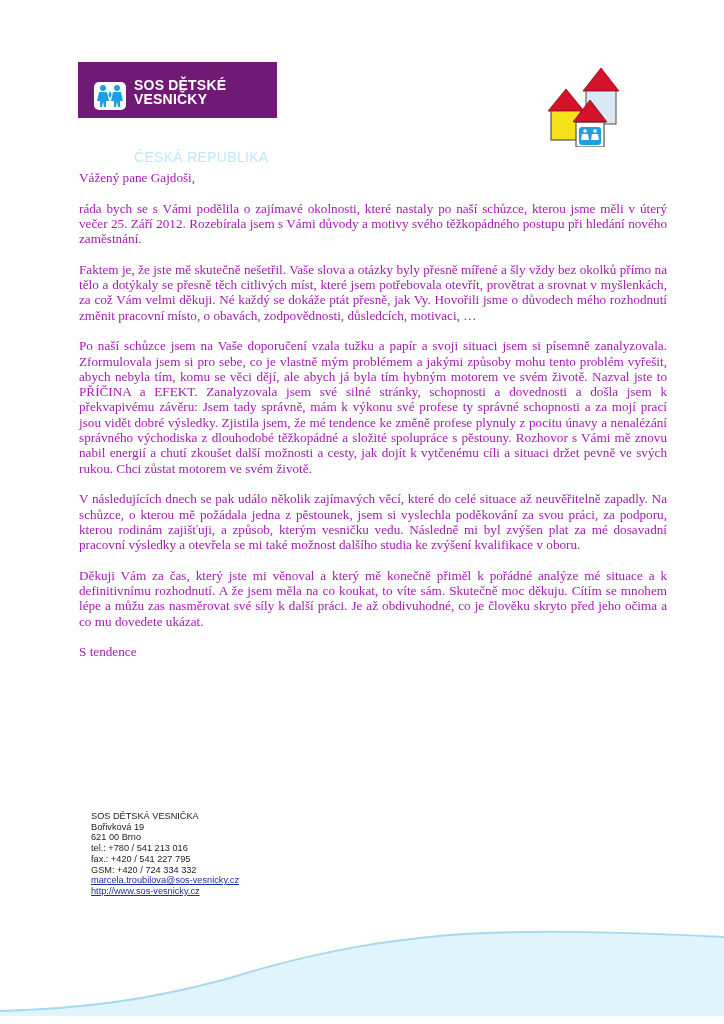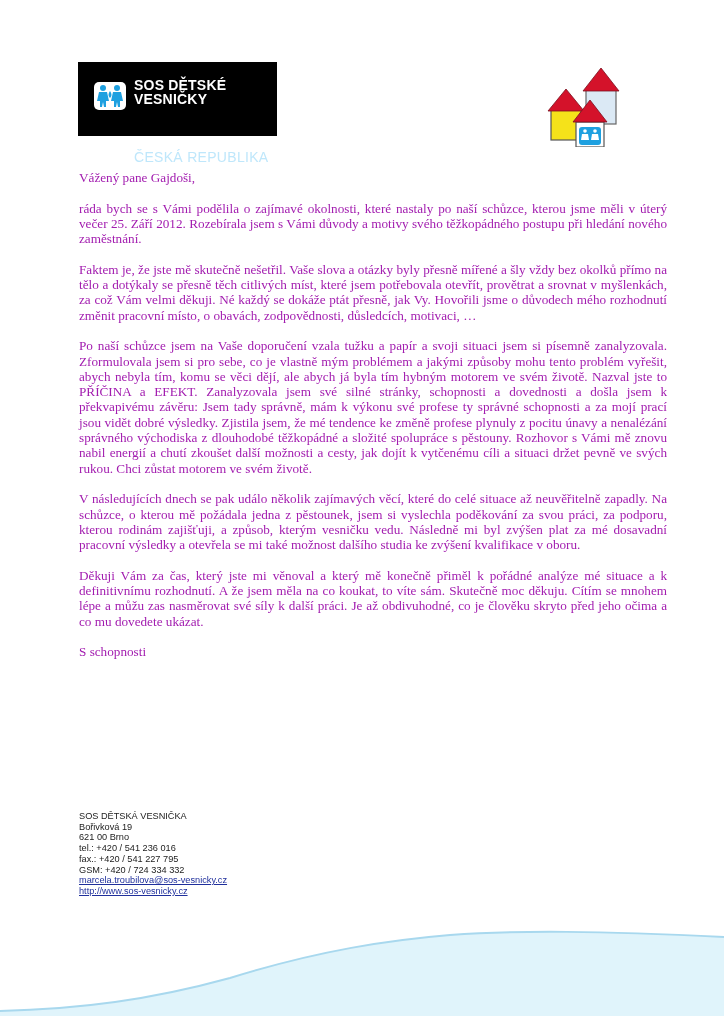--- a/index.html
+++ b/index.html
@@ -1,27 +1,27 @@
 <!DOCTYPE html>
 <html><head>
 <meta charset="utf-8">
 <style>
   html, body { margin:0; padding:0; background:#ffffff; }
   body { width:724px; height:1024px; position:relative; overflow:hidden; }
-  .logo-box { position:absolute; left:78px; top:62px; width:199px; height:74px; background:#000000; }
+  .logo-box { position:absolute; left:78px; top:62px; width:199px; height:56px; background:#701a75; }
   .logo-icon { position:absolute; left:16px; top:20px; width:32px; height:28px; }
   .logo-text { position:absolute; left:56px; top:16px; font-family:"Liberation Sans", sans-serif; color:#fff; line-height:14px; }
   .logo-line1, .logo-line2 { font-size:14px; font-weight:bold; letter-spacing:0.2px; display:block; }
   .logo-line3 { font-size:14px; color:#bfe7fb; display:block; letter-spacing:0.3px;margin-top:44px; }
   .houses { position:absolute; left:543px; top:62px; width:95px; height:85px; }
   .letter { position:absolute; left:79px; top:170px; width:588px; font-family:"Liberation Serif", serif; font-size:13.2px; line-height:15.3px; color:#a21caf; }
   .letter p { margin:0 0 15.3px 0; text-align:justify; }
   .salutation { margin-bottom:15.3px !important; }
   .sign { margin:0; }
-  .footer-contact { position:absolute; left:79px; top:811px; font-family:"Liberation Sans", sans-serif; font-size:9.2px; line-height:10.7px; color:#222; }
+  .footer-contact { position:absolute; left:91px; top:811px; font-family:"Liberation Sans", sans-serif; font-size:9.2px; line-height:10.7px; color:#222; }
   .footer-contact div { white-space:nowrap; }
   .footer-contact a { color:#1f2f9c; text-decoration:underline; }
   .wave { position:absolute; left:0; top:900px; width:724px; height:124px; }
 </style>
 </head>
 <body>
 
 <div class="logo-box">
   <svg class="logo-icon" viewBox="0 0 32 28">
     <rect x="0" y="0" width="32" height="28" rx="5" fill="#ffffff"></rect>
@@ -55,28 +55,28 @@
   <path d="M49 72 L55 72 L56 78 L48 78 Z" fill="#fff"></path>
 </svg>
 
 <div class="letter">
   <p class="salutation">Vážený pane Gajdoši,</p>
   <p>ráda bych se s Vámi podělila o zajímavé okolnosti, které nastaly po naší schůzce, kterou jsme měli v úterý  večer 25. Září 2012. Rozebírala jsem s Vámi důvody a motivy svého těžkopádného postupu při hledání nového zaměstnání.</p>
   <p>Faktem je, že jste mě skutečně nešetřil.  Vaše slova a otázky byly přesně mířené a šly vždy bez okolků přímo na tělo a dotýkaly se přesně těch citlivých míst, které jsem potřebovala otevřít, provětrat  a srovnat v myšlenkách, za což Vám velmi děkuji.  Né každý se dokáže ptát přesně, jak Vy. Hovořili jsme o důvodech mého rozhodnutí změnit pracovní místo, o obavách, zodpovědnosti, důsledcích, motivaci, …</p>
   <p>Po naší schůzce jsem na Vaše doporučení vzala tužku a papír a svoji situaci jsem si písemně zanalyzovala. Zformulovala jsem si pro sebe, co je vlastně mým problémem a jakými způsoby mohu tento problém vyřešit,  abych nebyla tím,  komu se věci dějí, ale abych já byla tím hybným motorem ve svém životě. Nazval jste to PŘÍČINA a EFEKT. Zanalyzovala jsem své silné stránky, schopnosti a dovednosti a došla jsem k  překvapivému závěru:  Jsem tady správně, mám k výkonu své profese ty správné schopnosti a  za mojí prací jsou vidět dobré výsledky.  Zjistila jsem,  že mé tendence ke změně profese plynuly z pocitu únavy a nenalézání správného východiska z dlouhodobé těžkopádné a složité spolupráce s pěstouny. Rozhovor s Vámi mě znovu nabil energií a chutí zkoušet další možnosti a cesty, jak dojít k vytčenému cíli a situaci držet pevně ve svých rukou. Chci zůstat motorem ve svém životě.</p>
   <p>V následujících dnech se pak událo několik zajímavých věcí, které do celé situace až neuvěřitelně zapadly.  Na schůzce,  o kterou mě požádala jedna z pěstounek,  jsem si vyslechla poděkování za svou práci,  za podporu,  kterou rodinám zajišťuji, a způsob,  kterým vesničku vedu. Následně mi byl zvýšen plat za mé dosavadní pracovní výsledky a otevřela se mi také možnost dalšího studia ke zvýšení kvalifikace v oboru.</p>
   <p>Děkuji Vám za čas, který jste mi věnoval a který mě konečně přiměl k pořádné analýze mé situace a k definitivnímu rozhodnutí. A že jsem měla na co koukat, to víte sám. Skutečně moc děkuju. Cítím se mnohem lépe a můžu zas nasměrovat své síly k další práci. Je až obdivuhodné, co je člověku skryto před jeho očima a co mu dovedete ukázat.</p>
-  <p>S schopnosti</p>
+  <p>S tendence</p>
 </div>
 
 <div class="footer-contact">
   <div>SOS DĚTSKÁ VESNIČKA</div>
   <div>Bořivková 19</div>
   <div>621 00 Brno</div>
-  <div>tel.:   +420 / 541 236 016</div>
+  <div>tel.:   +780 / 541 213 016</div>
   <div>fax.:  +420 / 541 227 795</div>
   <div>GSM:  +420 / 724 334 332</div>
   <div><a>marcela.troubilova@sos-vesnicky.cz</a></div>
   <div><a>http://www.sos-vesnicky.cz</a></div>
 </div>
 
 <svg class="wave" viewBox="0 0 724 124" preserveAspectRatio="none">
   <path d="M0 111 C80 109 150 100 230 78 C320 50 390 40 450 35 C520 30 600 31 724 37 L724 116 L0 116 Z" fill="#e0f4fb"></path>
   <path d="M0 111 C80 109 150 100 230 78 C320 50 390 40 450 35 C520 30 600 31 724 37" fill="none" stroke="#a8d8ee" stroke-width="2"></path>
 </svg>

